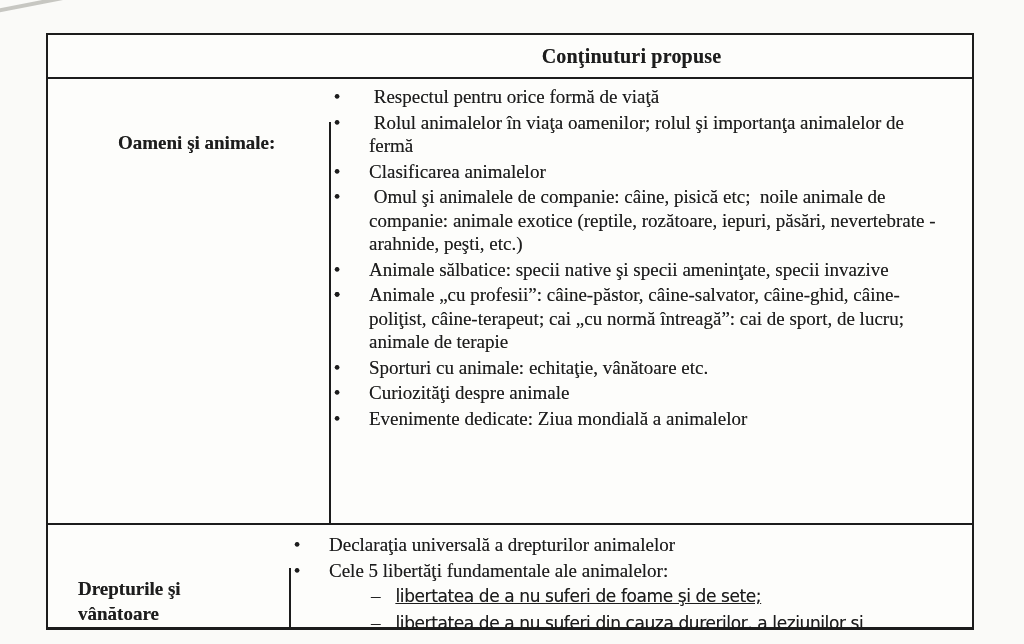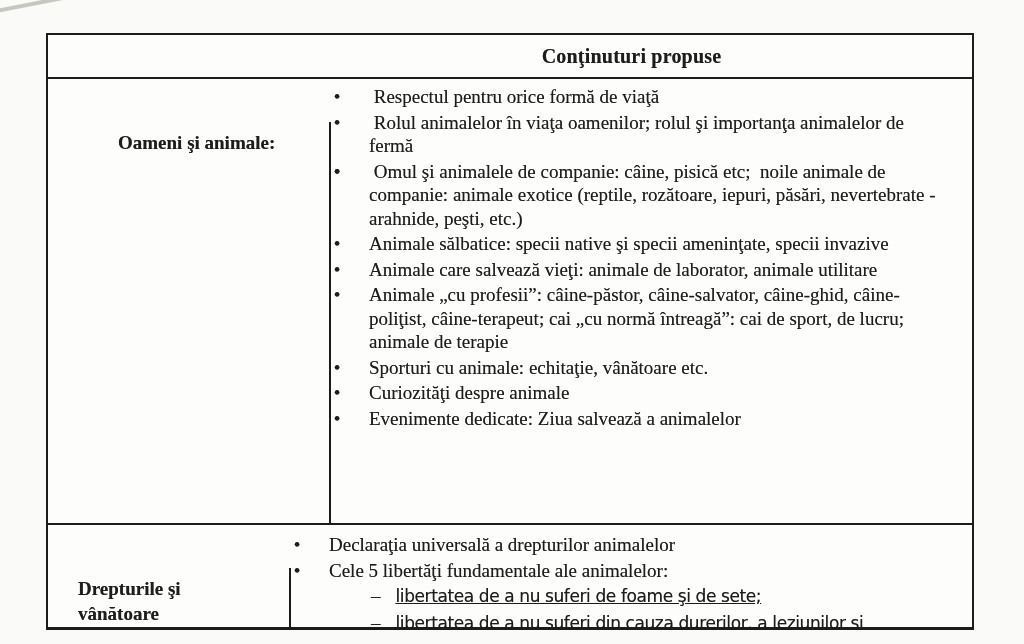--- a/index.html
+++ b/index.html
@@ -71,32 +71,32 @@
   <div id="body-rows">
       <div class="row body-row row-0">
         <div class="cell col-domain domain-cell">
           <div class="domain-line">Oameni şi animale:</div>
         </div>
         <div class="cell col-content content-cell">
           <ul class="item-list">
             <li class="item"><span class="bullet">•</span><span class="item-text"> Respectul pentru orice formă de viaţă</span></li>
             <li class="item"><span class="bullet">•</span><span class="item-text"> Rolul animalelor în viaţa oamenilor; rolul şi importanţa animalelor de
 fermă</span></li>
-            <li class="item"><span class="bullet">•</span></li>
+            <li class="item"><span class="bullet">•</span><span class="item-text">Clasificarea animalelor</span></li>
             <li class="item"><span class="bullet">•</span><span class="item-text"> Omul şi animalele de companie: câine, pisică etc;  noile animale de
 companie: animale exotice (reptile, rozătoare, iepuri, păsări, nevertebrate -
 arahnide, peşti, etc.)</span></li>
             <li class="item"><span class="bullet">•</span><span class="item-text">Animale sălbatice: specii native şi specii ameninţate, specii invazive</span></li>
-            <li class="item"><span class="bullet">•</span><span class="item-text">Animale care salvează vieţi: animale de laborator, animale utilitare</span></li>
+            <li class="item"><span class="bullet">•</span></li>
             <li class="item"><span class="bullet">•</span><span class="item-text">Animale „cu profesii”: câine-păstor, câine-salvator, câine-ghid, câine-
 poliţist, câine-terapeut; cai „cu normă întreagă”: cai de sport, de lucru;
 animale de terapie</span></li>
             <li class="item"><span class="bullet">•</span><span class="item-text">Sporturi cu animale: echitaţie, vânătoare etc.</span></li>
             <li class="item"><span class="bullet">•</span><span class="item-text">Curiozităţi despre animale</span></li>
-            <li class="item"><span class="bullet">•</span><span class="item-text">Evenimente dedicate: Ziua salvează a animalelor</span></li>
+            <li class="item"><span class="bullet">•</span><span class="item-text">Evenimente dedicate: Ziua mondială a animalelor</span></li>
           </ul>
         </div>
       </div>
       <div class="row body-row row-1">
         <div class="cell col-domain domain-cell">
           <div class="domain-line">Drepturile şi</div>
           <div class="domain-line">vânătoare</div>
           <div class="domain-line">animalelor</div>
         </div>
         <div class="cell col-content content-cell">

